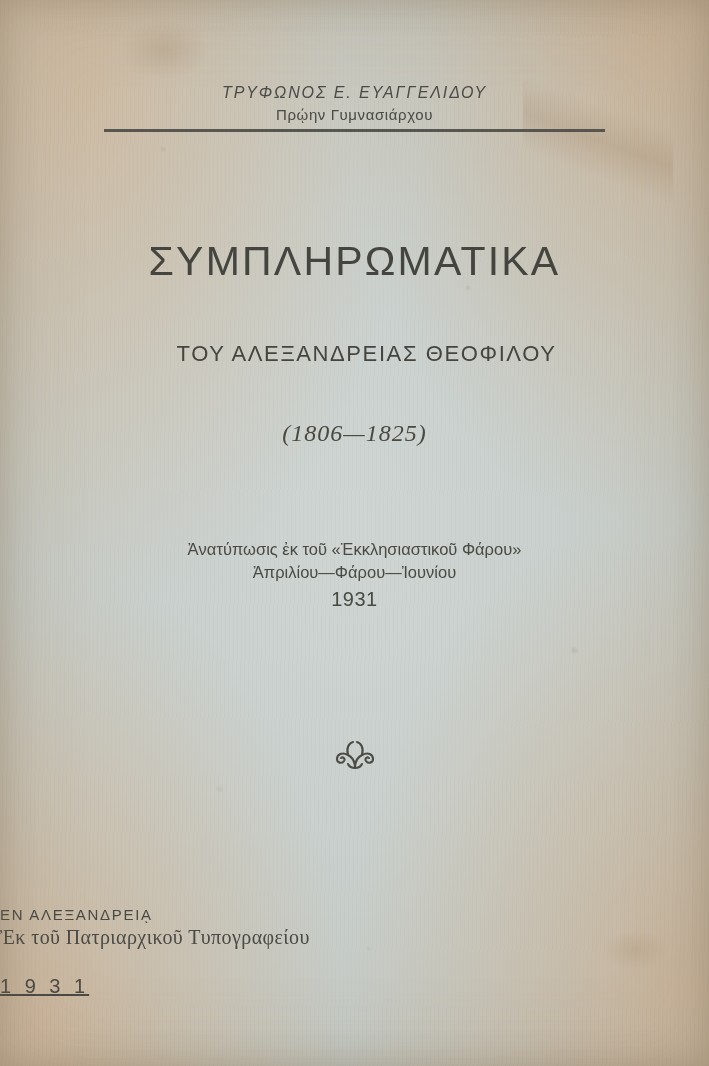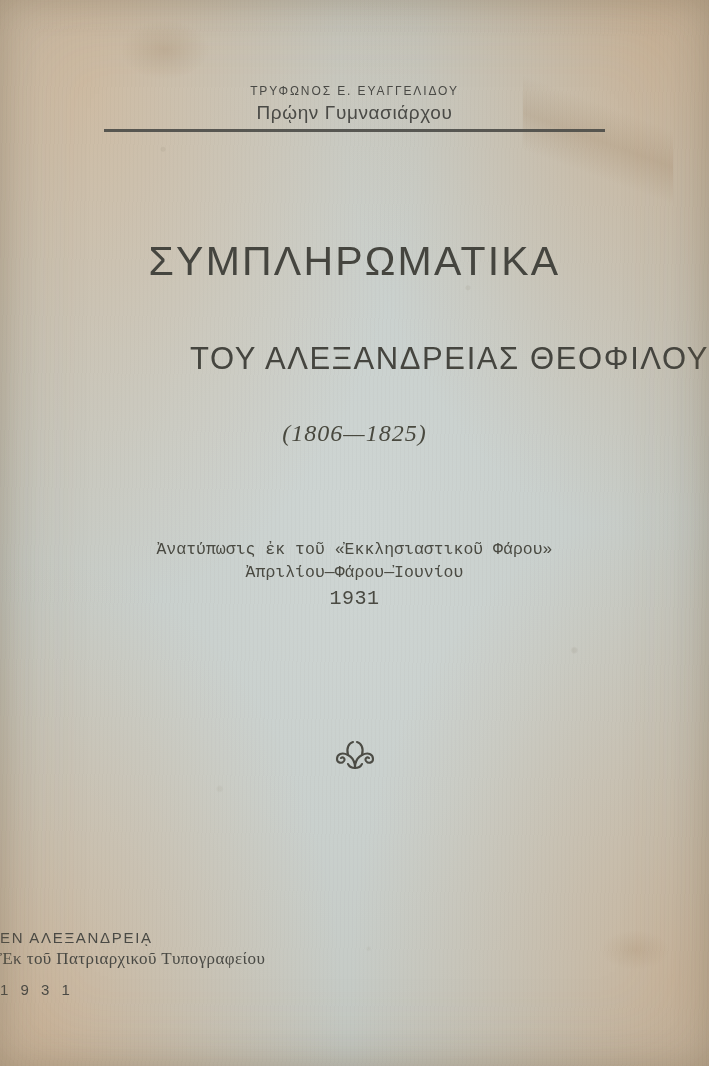--- a/index.html
+++ b/index.html
@@ -85,28 +85,29 @@
   }
   
   .author-block {
     position: absolute;
     left: 0; right: 0;
     top: 84px;
     text-align: center;
   }
   .author-name {
     font-family: "Liberation Sans", sans-serif;
-    font-size: 12px;
+    font-size: 16px;
     letter-spacing: 1.9px;
     color: #4a4a46;
     white-space: nowrap;
+    font-style: italic;
   }
   .author-role {
     font-family: "Liberation Sans", sans-serif;
-    font-size: 19px;
+    font-size: 15px;
     letter-spacing: 0.6px;
     color: #4a4a46;
     margin-top: 4px;
   }
   .rule {
     position: absolute;
     left: 104px;
     width: 501px;
     top: 129px;
     height: 3px;
@@ -122,23 +123,23 @@
     font-family: "Liberation Sans", sans-serif;
     font-size: 41px;
     letter-spacing: 2.2px;
     color: #45453f;
     white-space: nowrap;
   }
   .title-2 {
     position: absolute;
     left: 0; right: 0;
     top: 341px;
-    text-align: right;
-    font-family: "Liberation Sans", sans-serif;
-    font-size: 31px;
+    text-align: center;
+    font-family: "Liberation Sans", sans-serif;
+    font-size: 22px;
     letter-spacing: 1.6px;
     color: #45453f;
     white-space: nowrap;
     margin-left: 24px;
   }
   .date-range {
     position: absolute;
     left: 0; right: 0;
     top: 420px;
     text-align: center;
@@ -147,21 +148,21 @@
     font-size: 24px;
     letter-spacing: 1px;
     color: #49493f;
   }
   
   .note {
     position: absolute;
     left: 0; right: 0;
     top: 538px;
     text-align: center;
-    font-family: Liberation Mono, monospace;
+    font-family: Liberation Sans, sans-serif;
     font-size: 16.5px;
     line-height: 1.42;
     color: #4a4a42;
   }
   .note .ln { display: block; }
   .note .yr { display: block; font-size: 20px; letter-spacing: .5px; }
   
   .ornament {
     position: absolute;
     left: 0; right: 0;
@@ -178,31 +179,32 @@
     text-align: left;
   }
   .imprint-place {
     font-family: "Liberation Sans", sans-serif;
     font-size: 15px;
     letter-spacing: 1.7px;
     color: #4a4a45;
   }
   .imprint-press {
     font-family: "Liberation Serif", serif;
-    font-size: 17px;
+    font-size: 20px;
     letter-spacing: .4px;
     color: #4a4a45;
     margin-top: 3px;
   }
   .imprint-year {
     font-family: "Liberation Sans", sans-serif;
-    font-size: 15px;
+    font-size: 20px;
     letter-spacing: 4px;
     color: #4a4a45;
-    margin-top: 12px;
+    margin-top: 26px;
+    text-decoration: underline;
   }
 </style>
 </head>
 <body>
 
 <div class="page">
 
   <div class="tex t1"></div>
   <div class="tex t2"></div>
   <div class="stain-a"></div>

